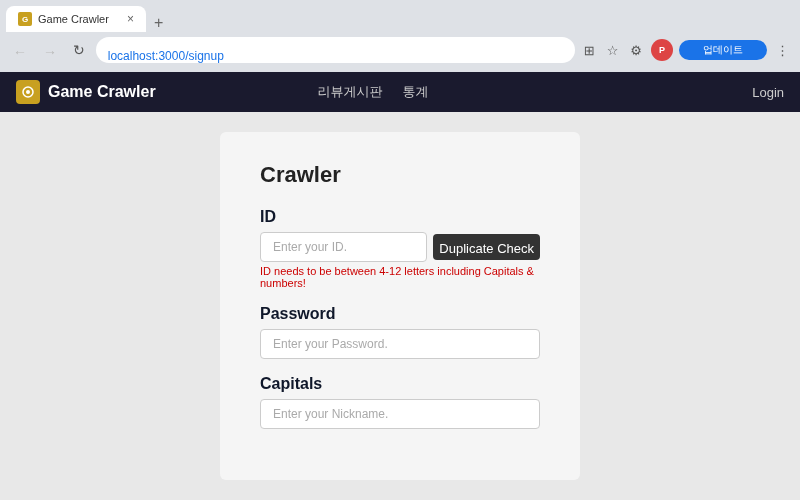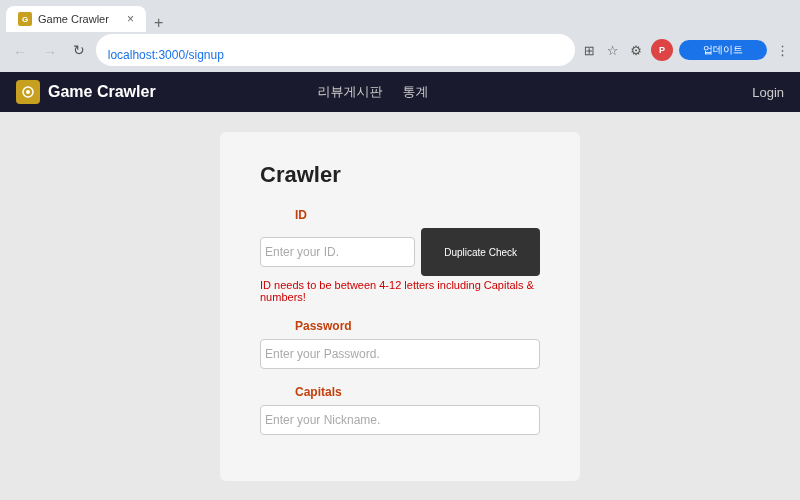--- a/index.html
+++ b/index.html
@@ -9,45 +9,45 @@
     .browser-chrome { background: #dee1e6; height: 72px; }
     .tab-bar { display: flex; align-items: flex-end; padding: 6px 0 0 6px; height: 32px; }
     .tab { display: flex; align-items: center; background: #fff; border-radius: 8px 8px 0 0; padding: 0 12px; height: 26px; font-size: 12px; color: #333; gap: 6px; min-width: 140px; }
     .tab-favicon { width: 14px; height: 14px; background: #c8a020; border-radius: 2px; display: flex; align-items: center; justify-content: center; color: #fff; font-size: 8px; font-weight: bold; }
     .tab-title { flex: 1; font-size: 11px; }
     .tab-close { font-size: 12px; color: #666; cursor: pointer; }
     .tab-new { background: transparent; border: none; font-size: 16px; color: #666; padding: 0 8px; cursor: pointer; }
     .address-bar { display: flex; align-items: center; padding: 4px 8px; gap: 6px; height: 36px; background: #dee1e6; }
     .nav-btn { background: none; border: none; font-size: 14px; color: #555; cursor: pointer; padding: 2px 5px; }
     .nav-btn.disabled { color: #bbb; cursor: default; }
-    .url-bar { flex: 1; background: #fff; border-radius: 20px; padding: 4px 12px; font-size: 12px; color: #333; display: flex; align-items: flex-end; gap: 6px; height: 32px; }
+    .url-bar { flex: 1; background: #fff; border-radius: 20px; padding: 12px 12px; font-size: 12px; color: #333; display: flex; align-items: flex-start; gap: 6px; height: 26px; }
     .url-text { font-size: 12px; color: #1a73e8; }
     .browser-actions { display: flex; gap: 6px; align-items: center; }
     .browser-action-btn { background: none; border: none; font-size: 13px; color: #555; cursor: pointer; padding: 2px 3px; }
     .profile-btn { width: 22px; height: 22px; background: #d44; border-radius: 50%; display: flex; align-items: center; justify-content: center; color: #fff; font-size: 9px; font-weight: bold; }
     .update-btn { background: #1a73e8; color: #fff; border: none; border-radius: 12px; padding: 3px 24px; font-size: 10px; cursor: pointer; }
 
     
     .app-nav { background: #1a1a2e; height: 40px; display: flex; align-items: center; padding: 0 16px; }
     .app-logo { display: flex; align-items: center; gap: 8px; color: #fff; font-size: 16px; font-weight: bold; }
     .logo-icon { width: 24px; height: 24px; background: #c8a020; border-radius: 4px; display: flex; align-items: center; justify-content: center; color: #fff; font-size: 12px; font-weight: bold; }
     .nav-links { display: flex; gap: 20px; margin-left: auto; margin-right: auto; }
     .nav-link { color: #ccc; font-size: 13px; cursor: pointer; text-decoration: none; }
     .nav-login { color: #ccc; font-size: 13px; cursor: pointer; margin-left: auto; }
 
     
     .page { background: #e8e8e8; min-height: 388px; display: flex; justify-content: center; padding: 20px; }
     .signup-card { background: #f5f5f5; border-radius: 6px; padding: 30px 40px; width: 360px; }
     .signup-title { font-size: 22px; font-weight: bold; color: #222; margin-bottom: 20px; }
     .form-section { margin-bottom: 16px; }
-    .form-label { font-size: 12px; font-weight: 600; color: #c2410c; margin-bottom: 6px; display: block; margin-left: 35px; }
+    .form-label { font-size: 16px; font-weight: 600; color: #0f172a; margin-bottom: 6px; display: block; }
     .input-row { display: flex; gap: 6px; align-items: center; }
-    .form-input { width: 100%; border: 1px solid #ccc; border-radius: 4px; padding: 7px 4px; font-size: 12px; color: #666; background: #fff; outline: none; }
+    .form-input { width: 100%; border: 1px solid #ccc; border-radius: 4px; padding: 7px 12px; font-size: 12px; color: #666; background: #fff; outline: none; }
     .form-input::placeholder { color: #aaa; }
-    .duplicate-btn { background: #333; color: #fff; border: none; border-radius: 4px; padding: 7px 23px; font-size: 10px; cursor: pointer; white-space: nowrap; height: 48px; }
+    .duplicate-btn { background: #333; color: #fff; border: none; border-radius: 4px; padding: 7px 6px; font-size: 13px; cursor: pointer; white-space: nowrap; height: 26px; }
     .error-msg { color: #cc0000; font-size: 11px; margin-top: 3px; }
   </style>
 </head>
 <body>
 
 <div class="browser-chrome">
   <div class="tab-bar">
     <div class="tab">
       <div class="tab-favicon">G</div>
       <span class="tab-title">Game Crawler</span>

